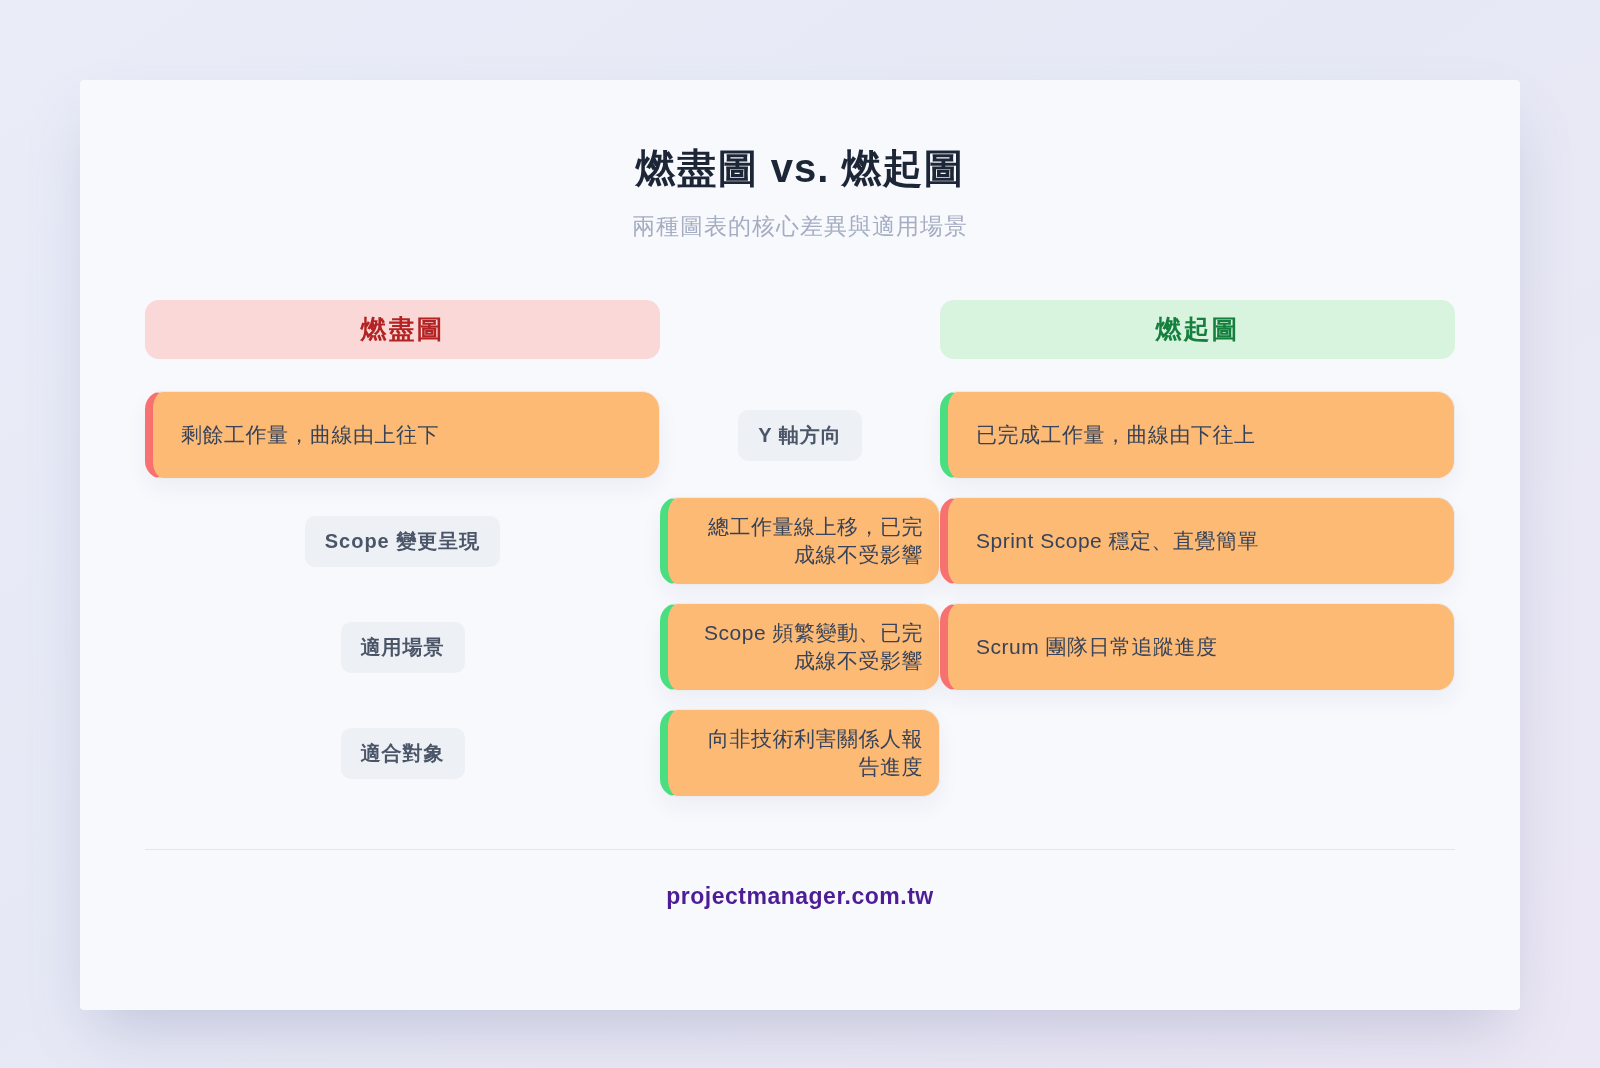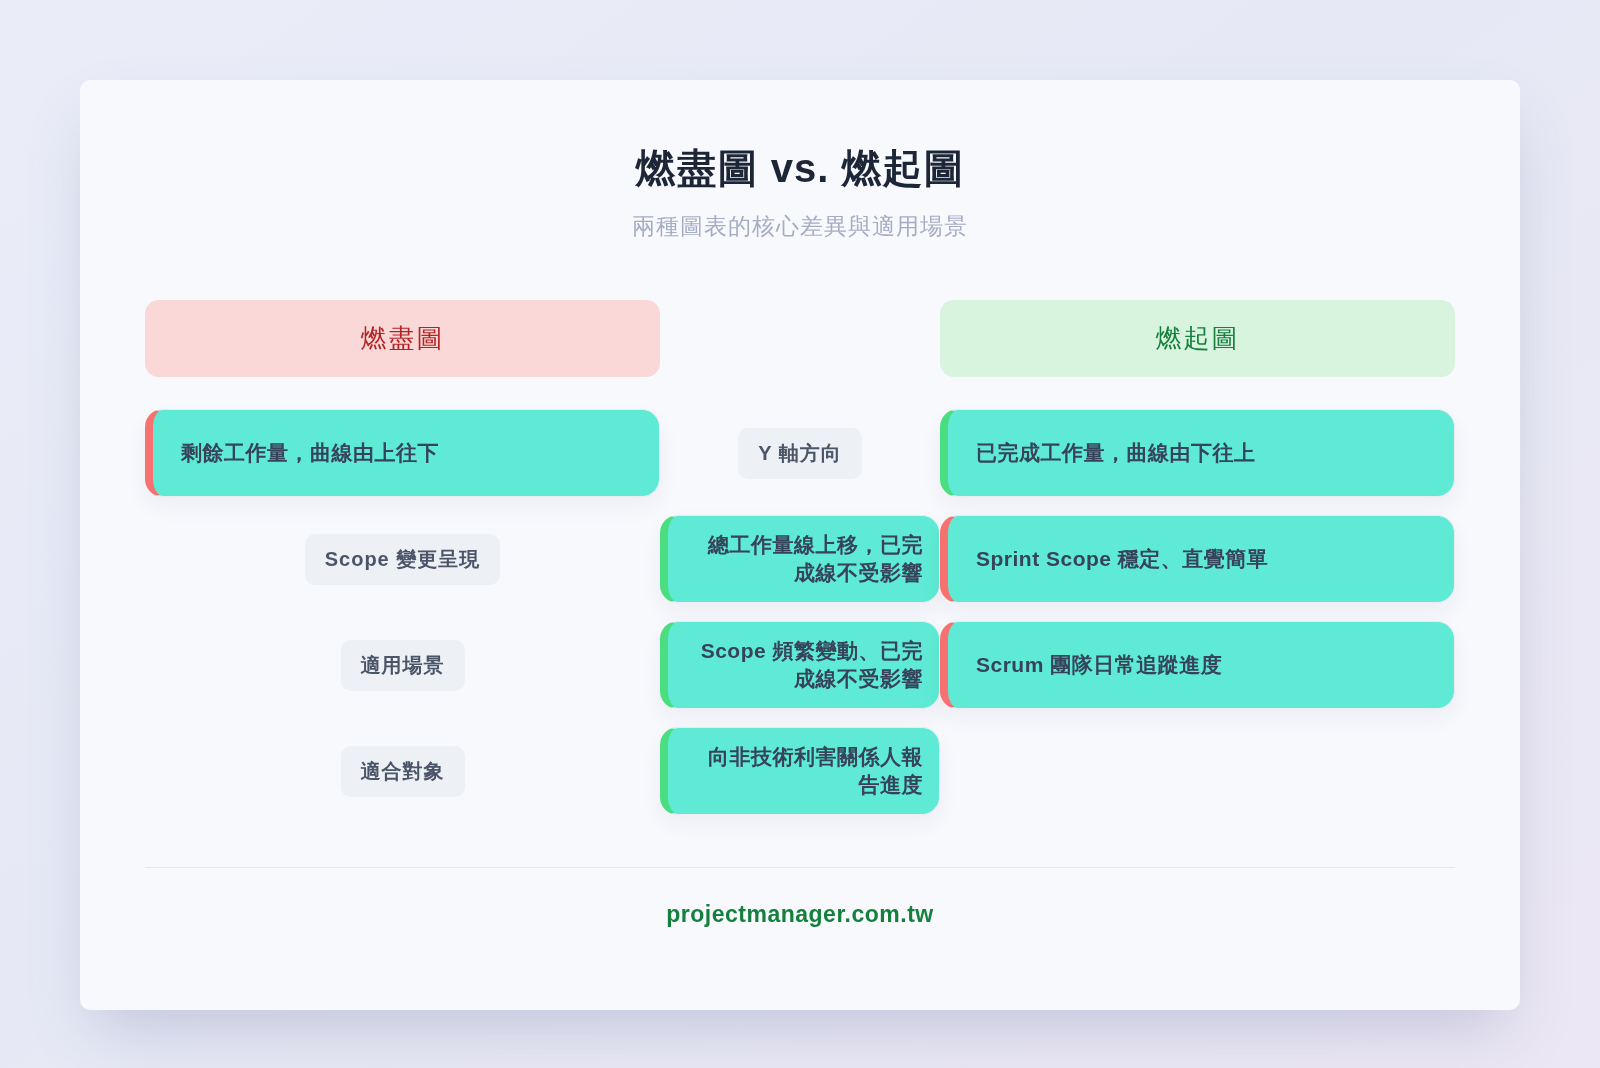--- a/index.html
+++ b/index.html
@@ -10,21 +10,21 @@
   body {
     background: linear-gradient(145deg, #eaedf8 0%, #e6e9f5 45%, #ece7f4 100%);
     position: relative;
     overflow: hidden;
   }
   .panel {
     position: absolute;
     left: 80px; top: 80px;
     width: 1440px; height: 930px;
     background: #f8f9fd;
-    border-radius: 10px;
+    border-radius: 4px;
     box-shadow: 0 30px 60px -15px rgba(90, 100, 150, 0.28);
     padding: 64px 65px 0 65px;
   }
   .title {
     text-align: center;
     font-size: 40px;
     font-weight: 700;
     color: #1c2637;
     letter-spacing: 1px;
     line-height: 1.2;
@@ -36,52 +36,51 @@
     margin-top: 19px;
     letter-spacing: 1px;
   }
   .grid {
     margin-top: 58px;
     display: grid;
     grid-template-columns: 515px 1fr 515px;
     column-gap: 0;
   }
   .col-header {
-    height: 77px;
+    height: 59px;
     border-radius: 14px;
     display: flex;
     align-items: center;
     justify-content: center;
     font-size: 26px;
-    font-weight: 400;
+    font-weight: 700;
     letter-spacing: 2px;
   }
   .col-header.left  { background: var(--header-bg-left);  color: var(--header-text-left); }
   .col-header.right { background: var(--header-bg-right); color: var(--header-text-right); }
   .rows {
     margin-top: 32px;
     display: grid;
     grid-template-columns: 515px 1fr 515px;
     grid-auto-rows: 88px;
     row-gap: 18px;
     align-items: stretch;
   }
   .item-card {
-    background: #5eead4;
+    background: #fdba74;
     border: 1px solid #eaecf2;
     border-radius: 18px;
     display: flex;
     align-items: center;
     padding-left: 28px;
     padding-right: 16px;
     font-size: 21px;
     color: #36435a;
     letter-spacing: 0.5px;
     box-shadow: 0 10px 22px rgba(30, 40, 80, 0.05);
-    font-weight: bold;
   }
   .item-card.left  { border-left: 8px solid var(--accent-left); }
   .item-card.right { border-left: 8px solid var(--accent-right); text-align: right; }
   .dimension-cell {
     display: flex;
     align-items: center;
     justify-content: center;
   }
   .pill {
     background: #edf0f5;
@@ -98,21 +97,21 @@
     margin-left: 0;
     width: 1310px;
     height: 1px;
     background: #e4e6ee;
   }
   .footer {
     text-align: center;
     margin-top: 33px;
     font-size: 23px;
     font-weight: 700;
-    color: #15803d;
+    color: #4c1d95;
     letter-spacing: 0.5px;
   }
 </style>
 </head>
 <body>
 
 <div class="panel">
 
   <div class="title">燃盡圖 vs. 燃起圖</div>
   <div class="subtitle">兩種圖表的核心差異與適用場景</div>

